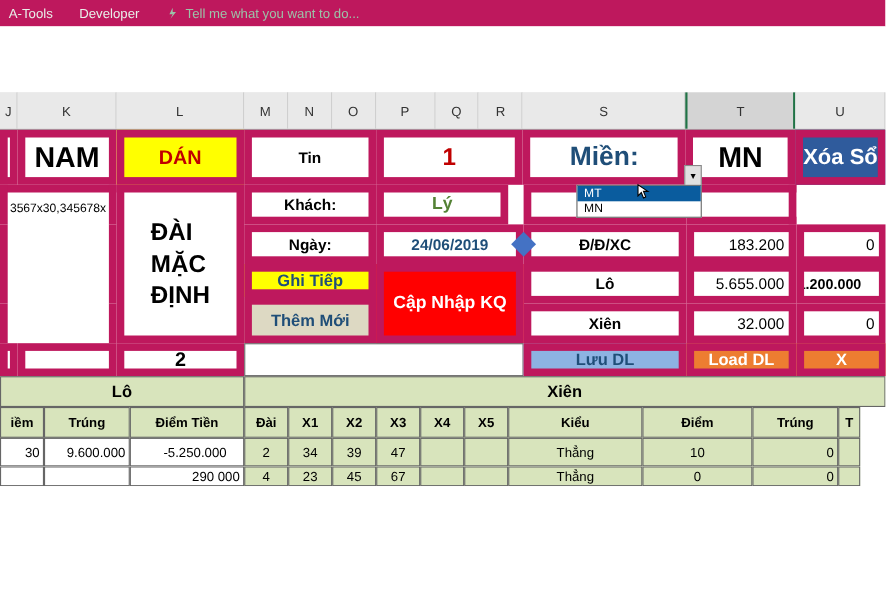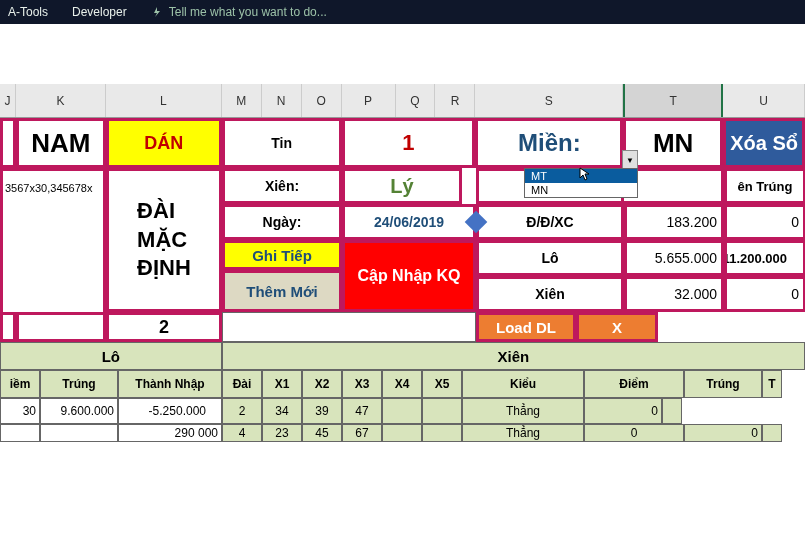--- a/index.html
+++ b/index.html
@@ -1,30 +1,30 @@
 <!DOCTYPE html>
 <html><head>
 <meta charset="utf-8">
 <style>
   * { box-sizing: border-box; margin: 0; padding: 0; }
   body { font-family: Arial, sans-serif; background: #fff; overflow: hidden; }
   
-  .ribbon { background: #0f172a; color: #fff; height: 24px; display: flex; align-items: center; padding: 0 8px; gap: 24px; font-size: 12px; }
+  .ribbon { background: #be185d; color: #fff; height: 24px; display: flex; align-items: center; padding: 0 8px; gap: 24px; font-size: 12px; }
   .ribbon-item { color: #e8f0ea; cursor: pointer; }
   .tellme { color: #9cc2a8; display: flex; align-items: center; gap: 6px; }
   
   .white-space { height: 60px; background: #fff; }
   
   .col-headers { display: flex; height: 34px; background: #e6e6e6; border-bottom: 1px solid #999; }
   .ch { border-right: 1px solid #ccc; display: flex; align-items: center; justify-content: center; font-size: 12px; color: #333; background: #e9e9e9; }
   .ch.sel { background: #d4d4d4; border-left: 2px solid #217346; border-right: 2px solid #217346; }
   
   .grid { position: relative; }
   .row { display: flex; height: 42px; }
-  .cell { border: 3px solid #be185d; display: flex; align-items: center; justify-content: center; font-size: 14px; font-weight: bold; overflow: hidden; white-space: nowrap; }
+  .cell { border: 7px solid #be185d; display: flex; align-items: center; justify-content: center; font-size: 14px; font-weight: bold; overflow: hidden; white-space: nowrap; }
   
   .w-J { width: 16px; }
   .w-K { width: 90px; }
   .w-L { width: 116px; }
   .w-M { width: 40px; }
   .w-N { width: 40px; }
   .w-O { width: 40px; }
   .w-P { width: 54px; }
   .w-Q { width: 40px; }
   .w-R { width: 40px; }
@@ -139,22 +139,22 @@
 
   <div style="display:flex;flex-direction:column">
     <div class="cell" style="width:116px;height:144px;white-space:pre-line;font-size:22px;line-height:1.3">ĐÀI
 MẶC
 ĐỊNH</div>
     <div class="cell" style="width:116px;height:30px;font-size:18px">2</div>
   </div>
 
   <div style="display:flex;flex-direction:column">
     <div style="display:flex;height:36px">
-      <div class="cell" style="width:120px">Xiên:</div>
-      <div class="cell green-text" style="width:120px;font-size:20px">Lý</div>
+      <div class="cell" style="width:120px">Khách:</div>
+      <div class="cell green-text" style="width:120px;font-size:16px">Lý</div>
     </div>
     <div style="display:flex;height:36px;position:relative">
       <div class="cell" style="width:120px">Ngày:</div>
       <div class="cell blue-text" style="width:134px;font-size:14px">24/06/2019</div>
       <div class="diamond" style="right:-8px;top:10px"></div>
     </div>
     <div style="display:flex;height:72px">
       <div style="display:flex;flex-direction:column;width:120px">
         <div class="cell yellow-bg blue-text" style="height:30px;font-size:15px">Ghi Tiếp</div>
         <div class="cell gray-bg blue-text" style="height:42px;font-size:15px">Thêm Mới</div>
@@ -163,53 +163,53 @@
     </div>
     <div style="display:flex;height:30px">
       <div class="cell" style="width:254px;border:1px solid #666"></div>
     </div>
   </div>
 
   <div style="display:flex;flex-direction:column">
     <div style="display:flex;height:36px">
       <div class="cell teal-text w-S" style="font-size:18px;justify-content:flex-end;padding-right:6px">-5.329.800</div>
       <div class="cell w-T" style="border-left:none"></div>
-      <div class="cell w-U" style="font-size:13px">ên Trúng</div>
     </div>
     <div style="display:flex;height:36px">
       <div class="cell w-S" style="font-size:14px">Đ/Đ/XC</div>
       <div class="cell w-T" style="font-size:14px;justify-content:flex-end;padding-right:4px;font-weight:normal">183.200</div>
       <div class="cell w-U" style="font-size:14px;justify-content:flex-end;padding-right:4px;font-weight:normal">0</div>
     </div>
     <div style="display:flex;height:36px">
       <div class="cell w-S" style="font-size:14px">Lô</div>
       <div class="cell w-T" style="font-size:14px;justify-content:flex-end;padding-right:4px;font-weight:normal">5.655.000</div>
       <div class="cell w-U" style="font-size:13px;justify-content:flex-end;padding-right:16px;font-weight:bold">11.200.000</div>
     </div>
     <div style="display:flex;height:36px">
       <div class="cell w-S" style="font-size:14px">Xiên</div>
       <div class="cell w-T" style="font-size:14px;justify-content:flex-end;padding-right:4px;font-weight:normal">32.000</div>
       <div class="cell w-U" style="font-size:14px;justify-content:flex-end;padding-right:4px;font-weight:normal">0</div>
     </div>
     <div style="display:flex;height:30px">
+      <div class="cell lightblue-bg blue-text w-S" style="font-size:15px">Lưu DL</div>
       <div class="cell orange-bg w-T" style="font-size:15px">Load DL</div>
       <div class="cell orange-bg w-U" style="font-size:15px">X</div>
     </div>
   </div>
 </div>
 
 <div class="subrow" style="height:28px">
   <div class="subcell green-bg" style="width:222px;font-size:15px;font-weight:bold">Lô</div>
   <div class="subcell green-bg" style="width:584px;font-size:15px;font-weight:bold">Xiên</div>
 </div>
 
 <div class="subrow" style="height:28px">
   <div class="subcell green-bg" style="width:40px;font-weight:bold">iềm</div>
   <div class="subcell green-bg" style="width:78px;font-weight:bold">Trúng</div>
-  <div class="subcell green-bg" style="width:104px;font-weight:bold">Thành Nhập</div>
+  <div class="subcell green-bg" style="width:104px;font-weight:bold">Điểm Tiền</div>
   <div class="subcell green-bg" style="width:40px;font-weight:bold">Đài</div>
   <div class="subcell green-bg" style="width:40px;font-weight:bold">X1</div>
   <div class="subcell green-bg" style="width:40px;font-weight:bold">X2</div>
   <div class="subcell green-bg" style="width:40px;font-weight:bold">X3</div>
   <div class="subcell green-bg" style="width:40px;font-weight:bold">X4</div>
   <div class="subcell green-bg" style="width:40px;font-weight:bold">X5</div>
   <div class="subcell green-bg" style="width:122px;font-weight:bold">Kiểu</div>
   <div class="subcell green-bg" style="width:100px;font-weight:bold">Điểm</div>
   <div class="subcell green-bg" style="width:78px;font-weight:bold">Trúng</div>
   <div class="subcell green-bg" style="width:20px;font-weight:bold">T</div>
@@ -219,20 +219,21 @@
   <div class="subcell" style="width:40px;justify-content:flex-end;padding-right:3px">30</div>
   <div class="subcell" style="width:78px;justify-content:flex-end;padding-right:3px">9.600.000</div>
   <div class="subcell" style="width:104px;justify-content:flex-end;padding-right:15px">-5.250.000</div>
   <div class="subcell green-bg" style="width:40px">2</div>
   <div class="subcell green-bg" style="width:40px">34</div>
   <div class="subcell green-bg" style="width:40px">39</div>
   <div class="subcell green-bg" style="width:40px">47</div>
   <div class="subcell green-bg" style="width:40px"></div>
   <div class="subcell green-bg" style="width:40px"></div>
   <div class="subcell green-bg" style="width:122px">Thẳng</div>
+  <div class="subcell green-bg" style="width:100px">10</div>
   <div class="subcell green-bg" style="width:78px;justify-content:flex-end;padding-right:3px">0</div>
   <div class="subcell green-bg" style="width:20px"></div>
 </div>
 
 <div class="subrow" style="height:18px;overflow:hidden">
   <div class="subcell" style="width:40px"></div>
   <div class="subcell" style="width:78px"></div>
   <div class="subcell" style="width:104px;justify-content:flex-end;padding-right:3px">290 000</div>
   <div class="subcell green-bg" style="width:40px">4</div>
   <div class="subcell green-bg" style="width:40px">23</div>

